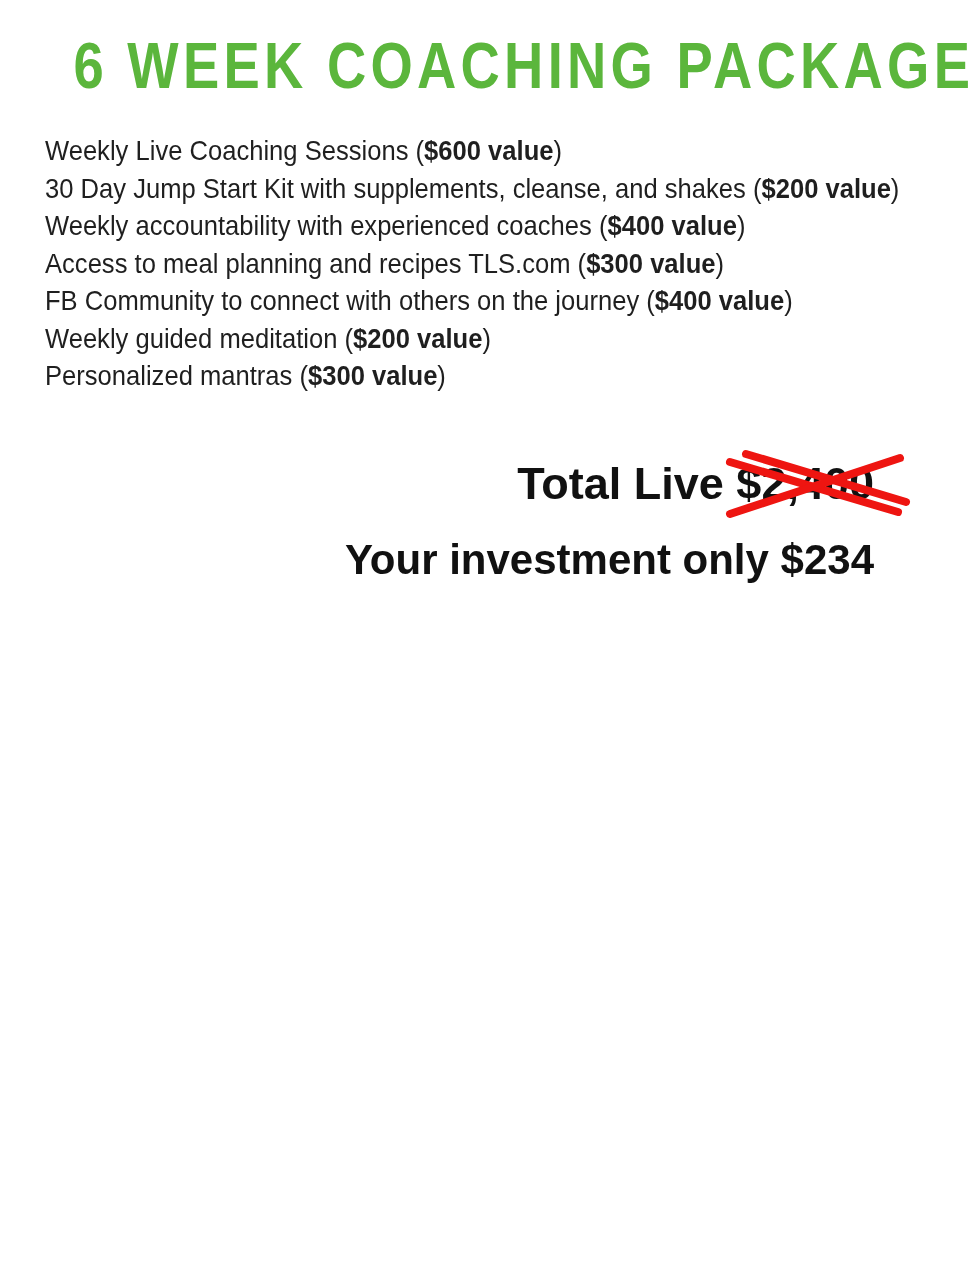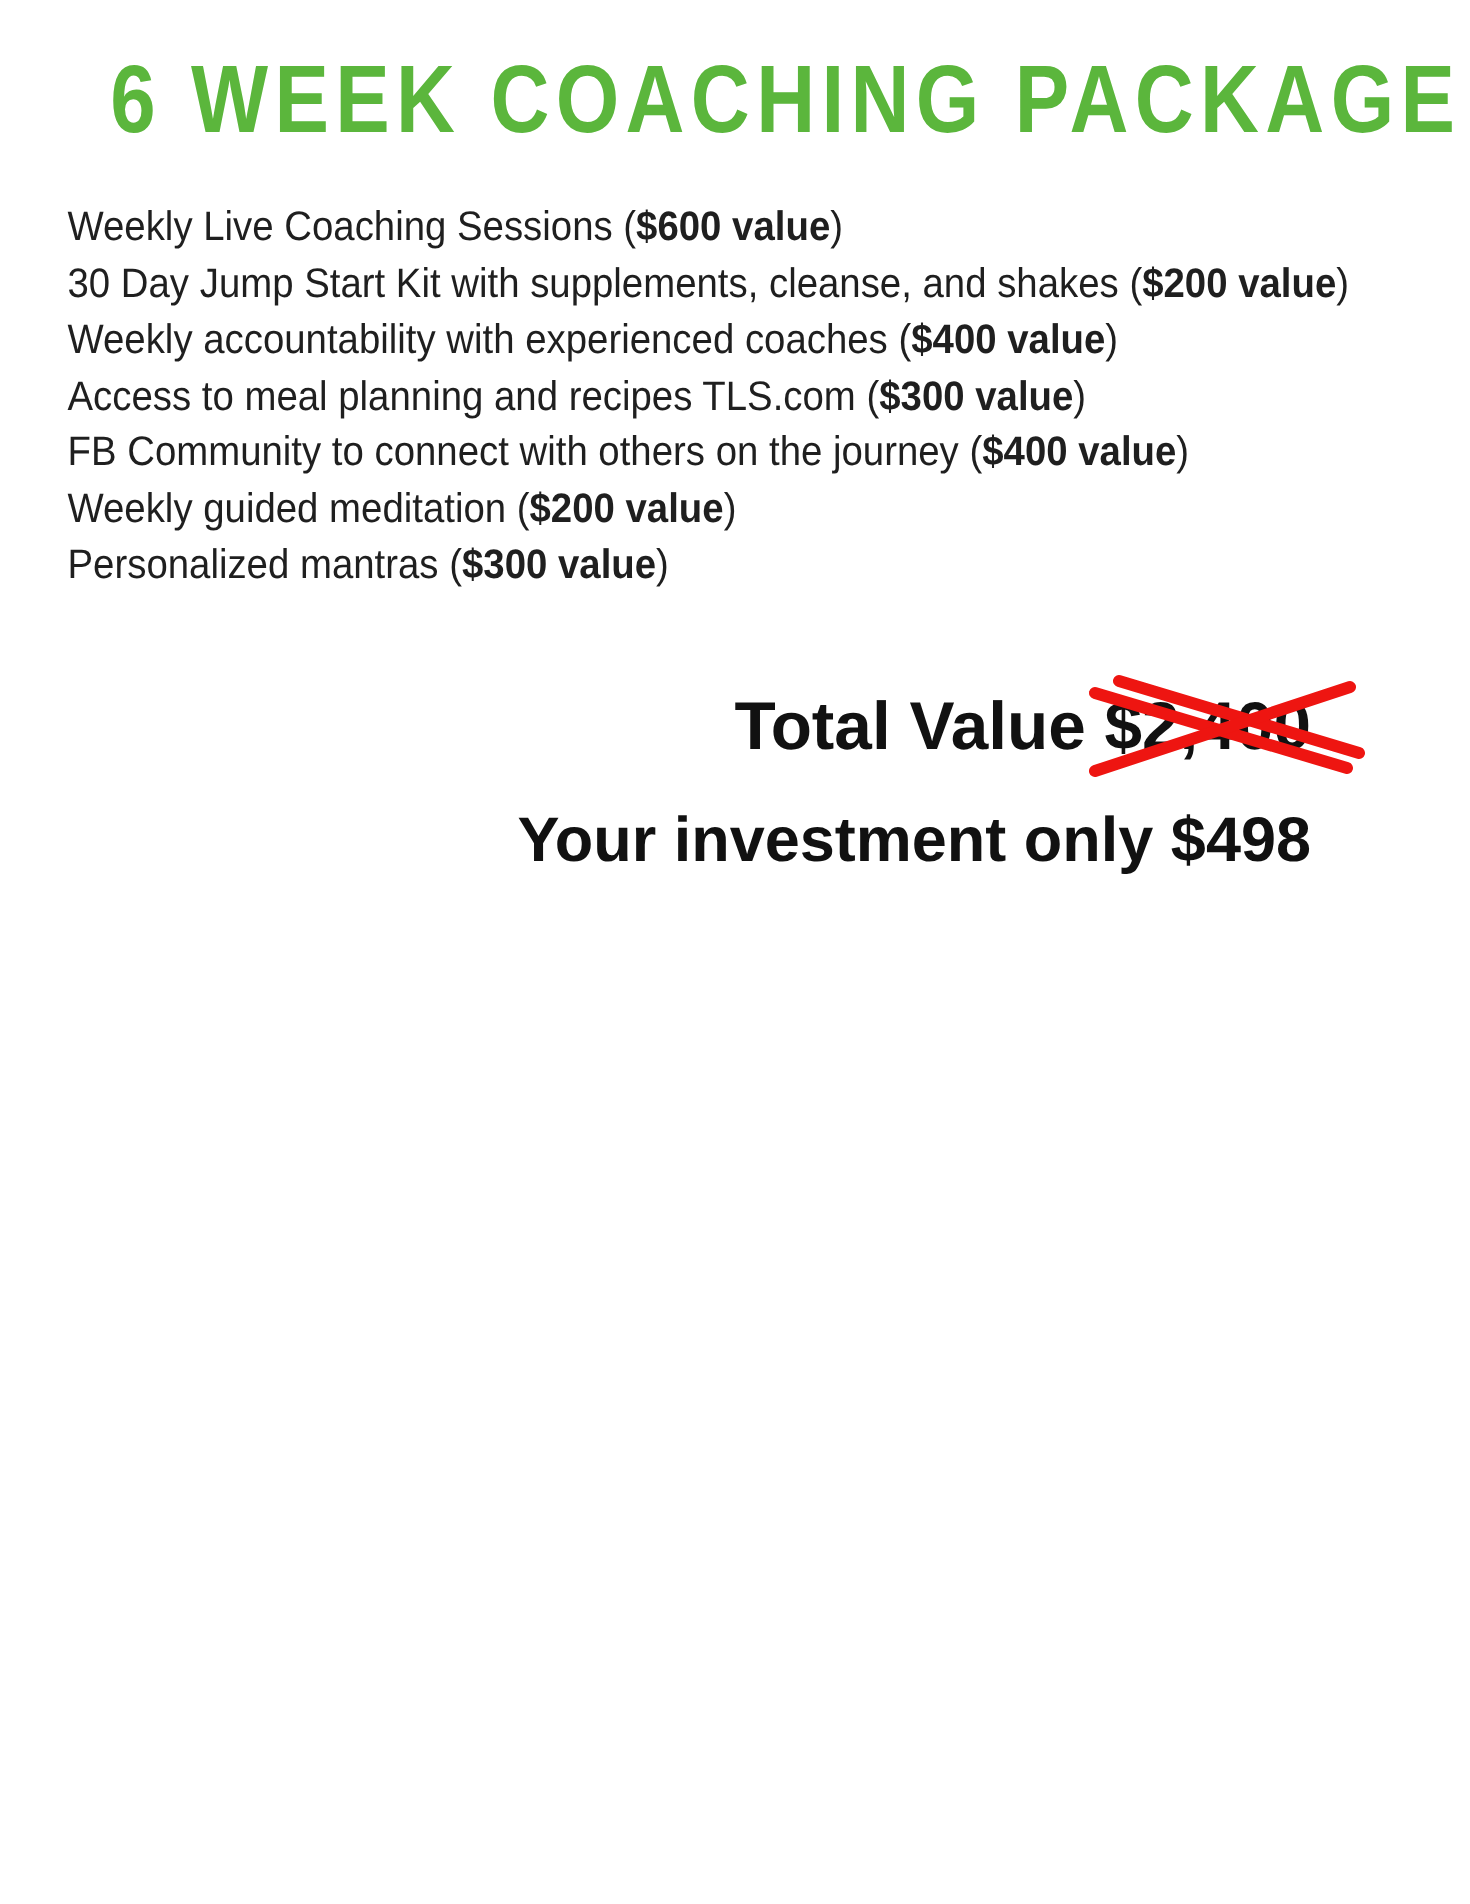--- a/index.html
+++ b/index.html
@@ -106,25 +106,25 @@
       <div class="feature-line">
       <span>Weekly guided meditation (</span><span class="feature-value">$200 value</span><span>)</span>
     </div>
       <div class="feature-line">
       <span>Personalized mantras (</span><span class="feature-value">$300 value</span><span>)</span>
     </div>
     </div>
 
   <div class="pricing">
     <div class="total-line">
-      <span>Total Value</span><span> </span><span class="amount-wrap">
+      <span>Total Live</span><span> </span><span class="amount-wrap">
         <span>$2,400</span>
         <svg class="strike-x" viewBox="0 0 196 82" aria-hidden="true">
           <line x1="12" y1="16" x2="180" y2="66" stroke="#ee1511" stroke-width="8" stroke-linecap="round"></line>
           <line x1="28" y1="8" x2="188" y2="56" stroke="#ee1511" stroke-width="8" stroke-linecap="round"></line>
           <line x1="12" y1="68" x2="182" y2="12" stroke="#ee1511" stroke-width="8" stroke-linecap="round"></line>
         </svg>
       </span>
     </div>
-    <div class="investment-line">Your investment only $498</div>
+    <div class="investment-line">Your investment only $234</div>
   </div>
 
 </div>
 
 </body></html>

